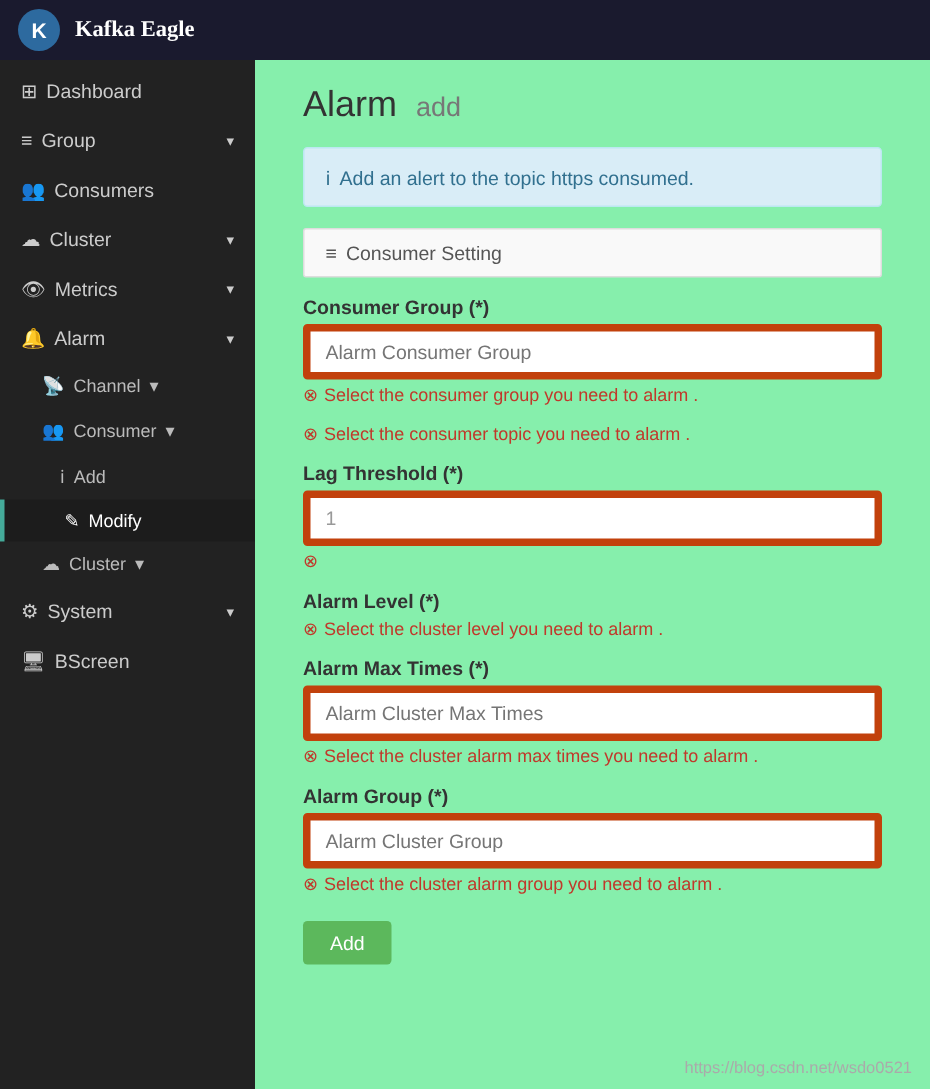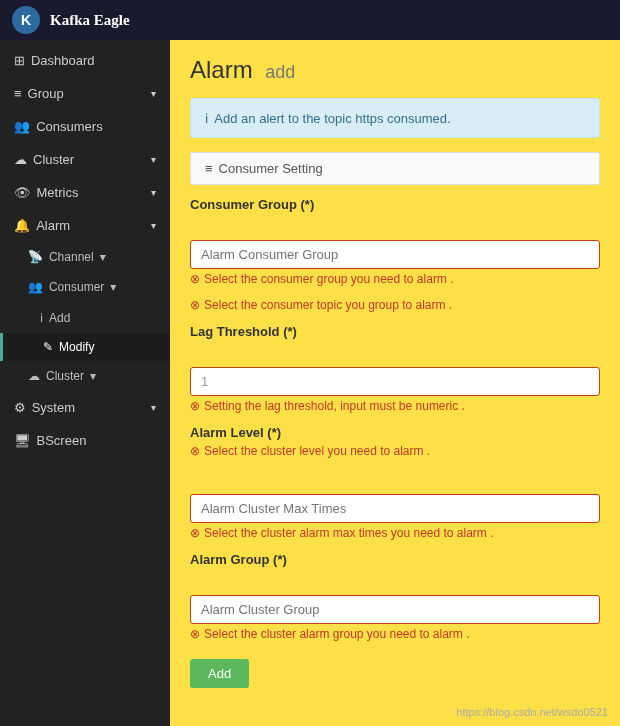--- a/index.html
+++ b/index.html
@@ -59,22 +59,22 @@
       cursor: pointer;
       font-size: 12px;
       color: #bbb;
     }
     .sidebar-sub-sub-item.active-leaf { background: #1c1c1c; color: #fff; border-left: 3px solid #4a9; }
 
     
     .main-content {
       flex: 1;
       overflow-y: auto;
-      padding: 16px 20px;
-      background: #fde047;
+      padding: 16px 32px;
+      background: #86efac;
     }
 
     .page-title {
       font-size: 24px;
       font-weight: normal;
       color: #333;
       margin-bottom: 14px;
     }
     .page-title span.sub { font-size: 18px; color: #777; margin-left: 6px; }
 
@@ -108,27 +108,26 @@
     .form-label {
       display: block;
       font-size: 13px;
       font-weight: bold;
       color: #333;
       margin-bottom: 4px;
     }
     .form-control {
       width: 100%;
       padding: 6px 10px;
-      border: 1px solid #c2410c;
+      border: 5px solid #c2410c;
       border-radius: 3px;
       font-size: 13px;
       color: #999;
       background: #fff;
       outline: none;
-      margin-top: 24px;
     }
 
     .error-msg {
       color: #c0392b;
       font-size: 12px;
       margin-top: 3px;
       display: flex;
       align-items: center;
       gap: 4px;
     }
@@ -253,45 +252,45 @@
       <div class="error-msg">
         <span>⊗</span>
         <span>Select the consumer group you need to alarm .</span>
       </div>
     </div>
 
     
     <div class="form-group">
       <div class="error-msg">
         <span>⊗</span>
-        <span>Select the consumer topic you group to alarm .</span>
+        <span>Select the consumer topic you need to alarm .</span>
       </div>
     </div>
 
     
     <div class="form-group">
       <label class="form-label">Lag Threshold (*)</label>
       <input class="form-control" type="text" value="1" style="">
       <div class="error-msg">
         <span>⊗</span>
-        <span>Setting the lag threshold, input must be numeric .</span>
       </div>
     </div>
 
     
     <div class="form-group">
       <label class="form-label">Alarm Level (*)</label>
       <div class="error-msg">
         <span>⊗</span>
         <span>Select the cluster level you need to alarm .</span>
       </div>
     </div>
 
     
     <div class="form-group">
+      <label class="form-label">Alarm Max Times (*)</label>
       <input class="form-control" type="text" placeholder="Alarm Cluster Max Times" style="">
       <div class="error-msg">
         <span>⊗</span>
         <span>Select the cluster alarm max times you need to alarm .</span>
       </div>
     </div>
 
     
     <div class="form-group">
       <label class="form-label">Alarm Group (*)</label>

